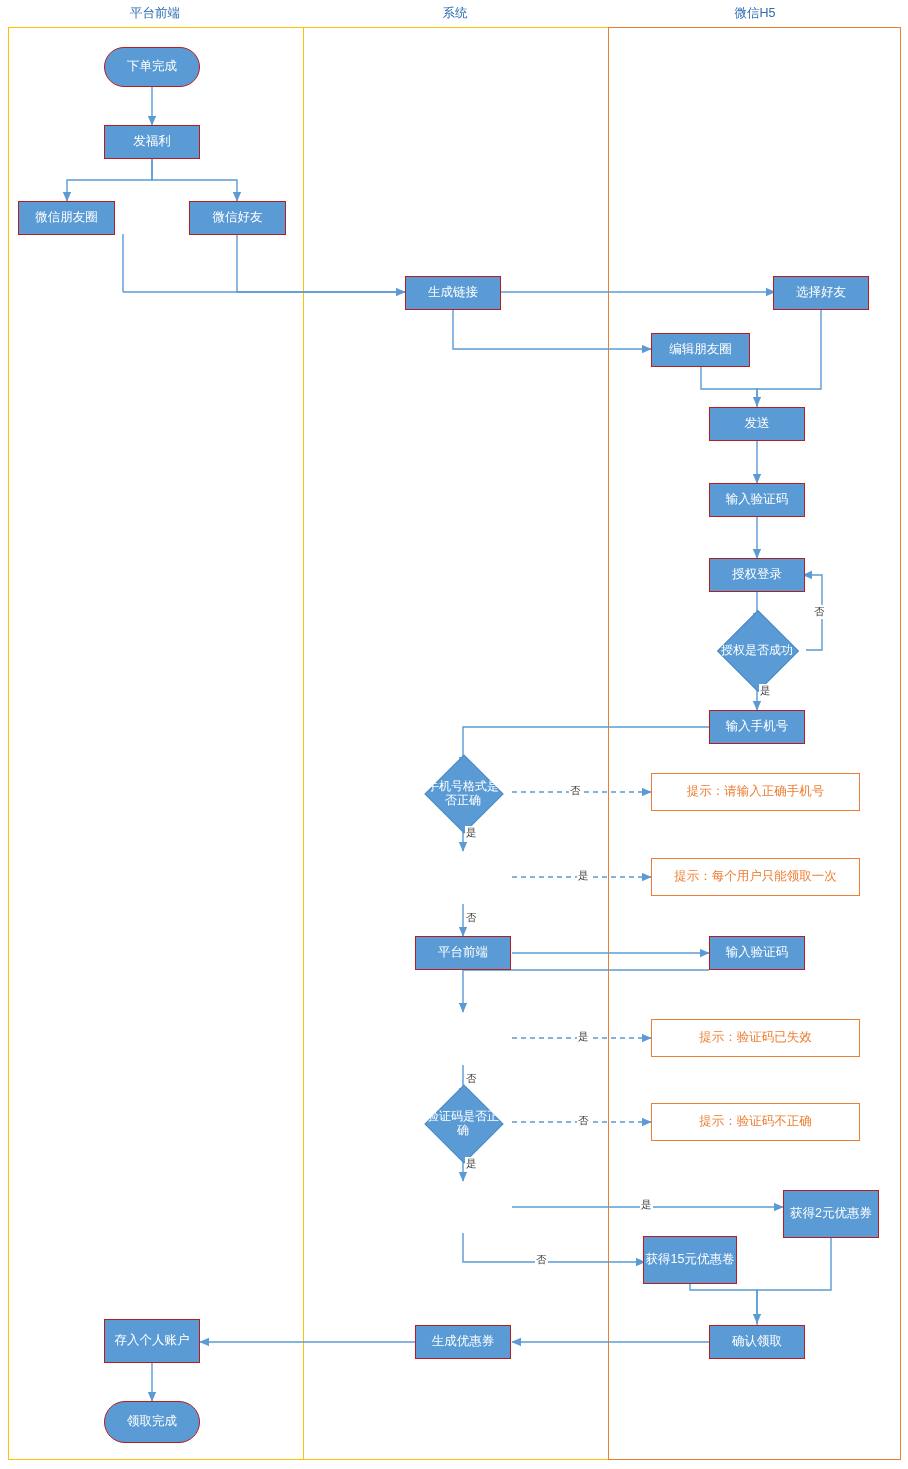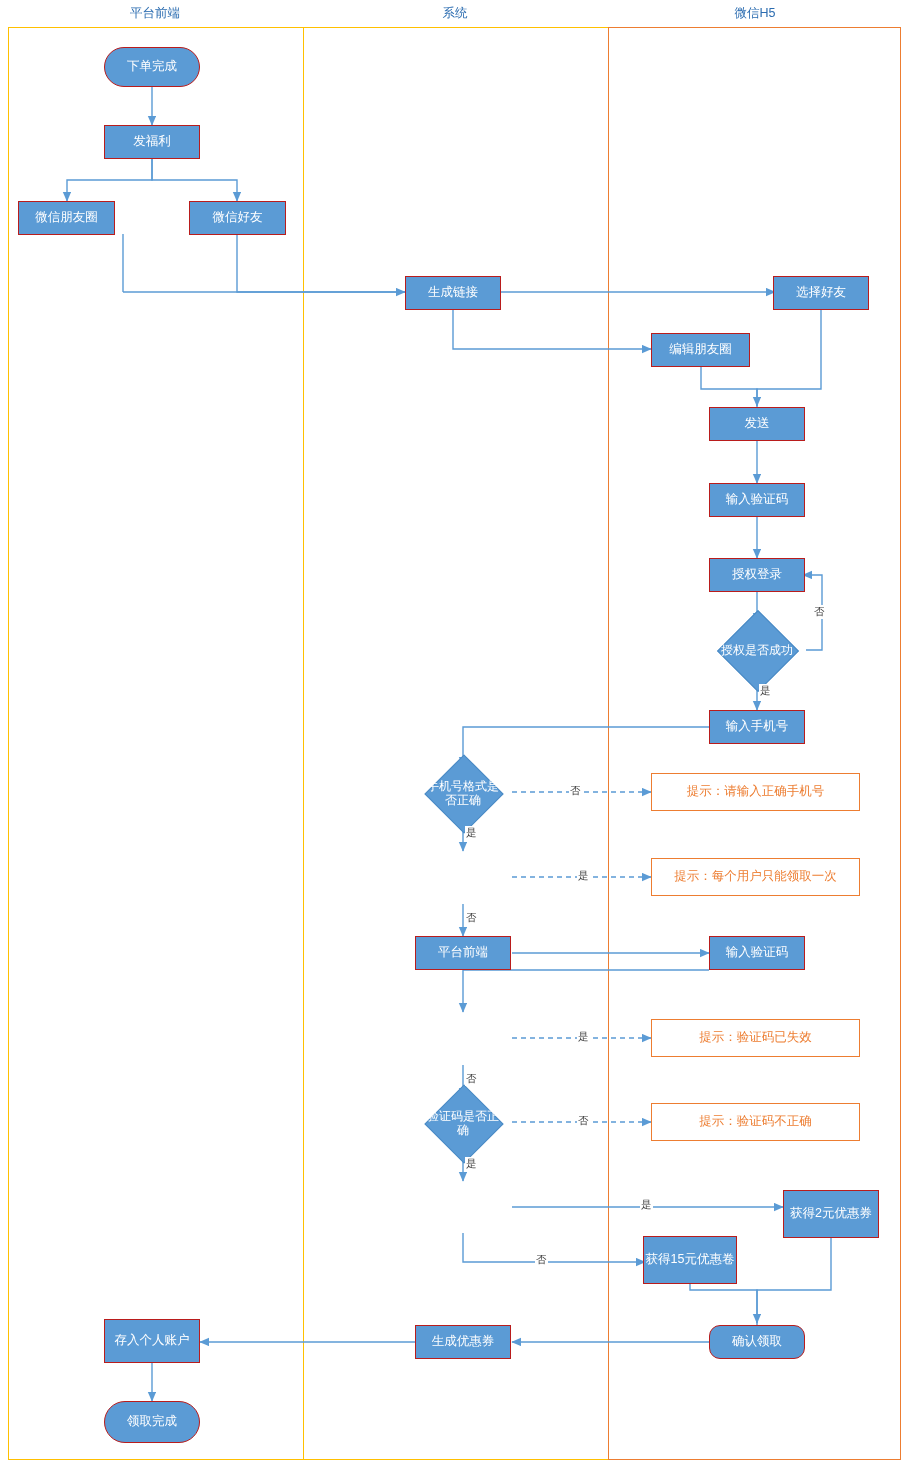--- a/index.html
+++ b/index.html
@@ -138,21 +138,21 @@
 
   <div class="diamond" style="left:409px;top:1096px;width:108px;height:54px;">
     <div class="shape" style="left:27px;top:0px;width:54px;height:54px;"></div>
     <div class="txt" style="padding:0 18px;">验证码是否正确</div>
   </div>
   <div class="node note" style="left:651px;top:1103px;width:209px;height:38px;">提示：验证码不正确</div>
 
 
   <div class="node" style="left:783px;top:1190px;width:96px;height:48px;">获得2元优惠券</div>
   <div class="node" style="left:643px;top:1236px;width:94px;height:48px;">获得15元优惠卷</div>
-  <div class="node" style="left:709px;top:1325px;width:96px;height:34px;border-radius:11px;">确认领取</div>
+  <div class="node" style="left:709px;top:1325px;width:96px;height:34px;">确认领取</div>
   <div class="node" style="left:415px;top:1325px;width:96px;height:34px;">生成优惠券</div>
   <div class="node" style="left:104px;top:1319px;width:96px;height:44px;">存入个人账户</div>
   <div class="node term" style="left:104px;top:1401px;width:96px;height:42px;">领取完成</div>
 
   <div class="edge-label" style="left:813px;top:605px;">否</div>
   <div class="edge-label" style="left:759px;top:684px;">是</div>
   <div class="edge-label" style="left:569px;top:784px;">否</div>
   <div class="edge-label" style="left:465px;top:826px;">是</div>
   <div class="edge-label" style="left:577px;top:869px;">是</div>
   <div class="edge-label" style="left:465px;top:911px;">否</div>

